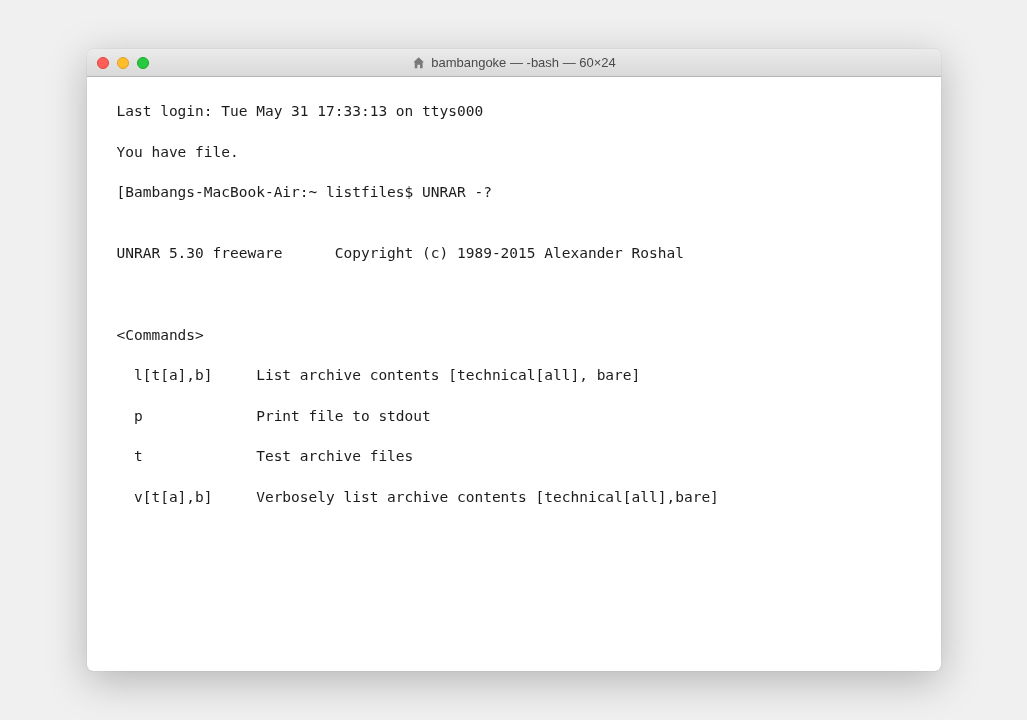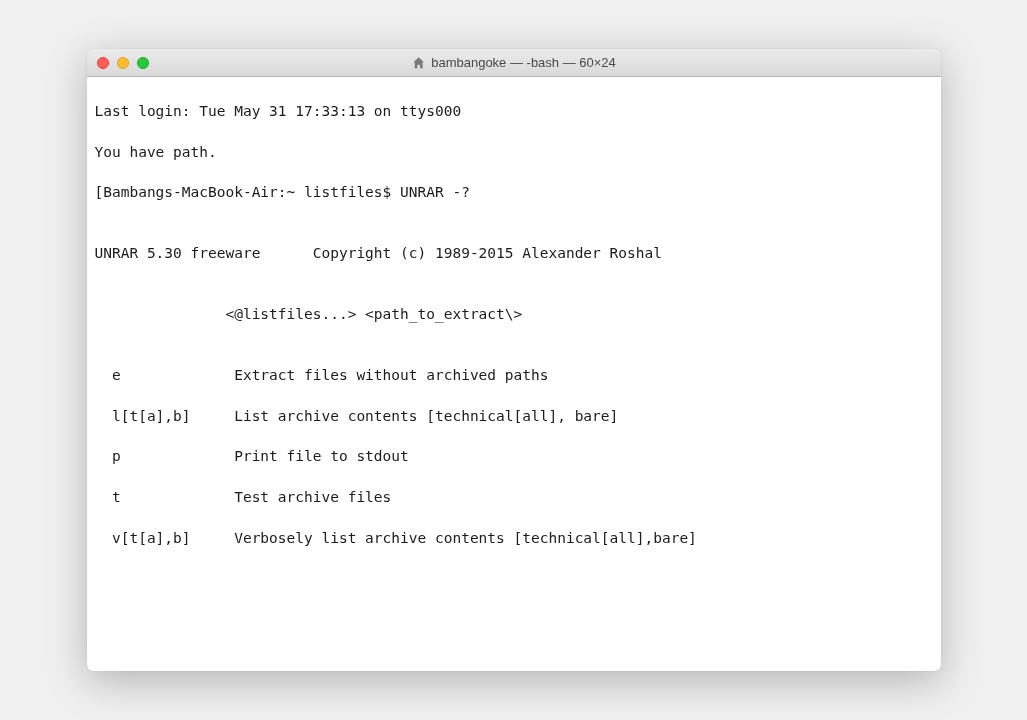--- a/index.html
+++ b/index.html
@@ -68,20 +68,21 @@
       padding: 4px 8px;
       font-family: "Menlo", "Monaco", "Consolas", monospace;
       font-size: 14.5px;
       line-height: 1.4;
       color: #1c1c1c;
       white-space: pre;
       overflow: hidden;
     }
     .terminal-line {
       display: block;
+      margin-left: 22px;
     }
   </style>
 </head>
 <body>
 
 <div class="window">
   <div class="titlebar">
     <div class="traffic-lights">
       <div class="light red"></div>
       <div class="light yellow"></div>
@@ -91,28 +92,27 @@
       <span class="home-icon">
         <svg viewBox="0 0 16 16" width="14" height="14">
           <path fill="#7a7a7a" d="M8 1.5 L14 7 L12.5 7 L12.5 14 L9.5 14 L9.5 10 L6.5 10 L6.5 14 L3.5 14 L3.5 7 L2 7 Z"></path>
         </svg>
       </span>
       <span>bambangoke — -bash — 60×24</span>
     </div>
   </div>
   <div class="terminal-content">
 <span class="terminal-line">Last login: Tue May 31 17:33:13 on ttys000</span>
-<span class="terminal-line">You have path.</span>
+<span class="terminal-line">You have file.</span>
 <span class="terminal-line">[Bambangs-MacBook-Air:~ listfiles$ UNRAR -?</span>
 <span class="terminal-line"></span>
 <span class="terminal-line">UNRAR 5.30 freeware      Copyright (c) 1989-2015 Alexander Roshal</span>
 <span class="terminal-line"></span>
-<span class="terminal-line">               &lt;@listfiles...&gt; &lt;path_to_extract\&gt;</span>
 <span class="terminal-line"></span>
-<span class="terminal-line">  e             Extract files without archived paths</span>
+<span class="terminal-line">&lt;Commands&gt;</span>
 <span class="terminal-line">  l[t[a],b]     List archive contents [technical[all], bare]</span>
 <span class="terminal-line">  p             Print file to stdout</span>
 <span class="terminal-line">  t             Test archive files</span>
 <span class="terminal-line">  v[t[a],b]     Verbosely list archive contents [technical[all],bare]</span>
 <span class="terminal-line"></span>
 
 
 
 
 

